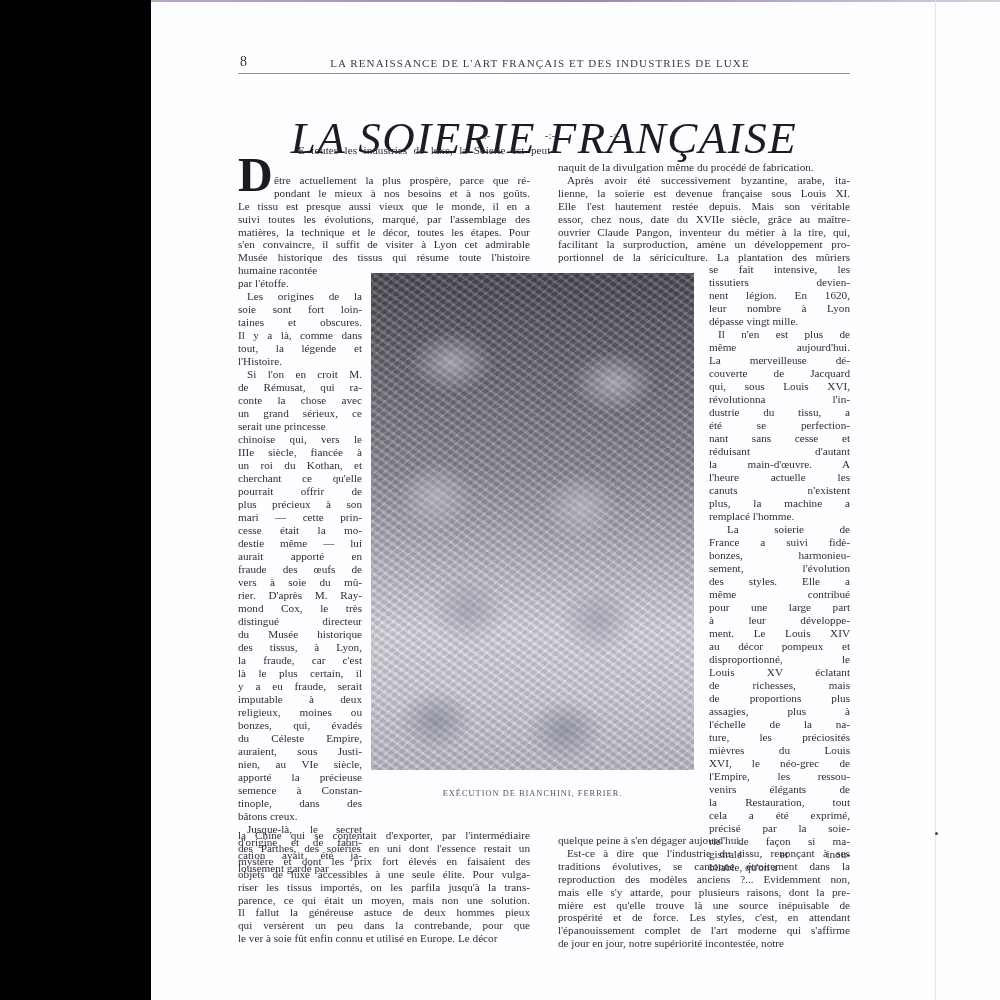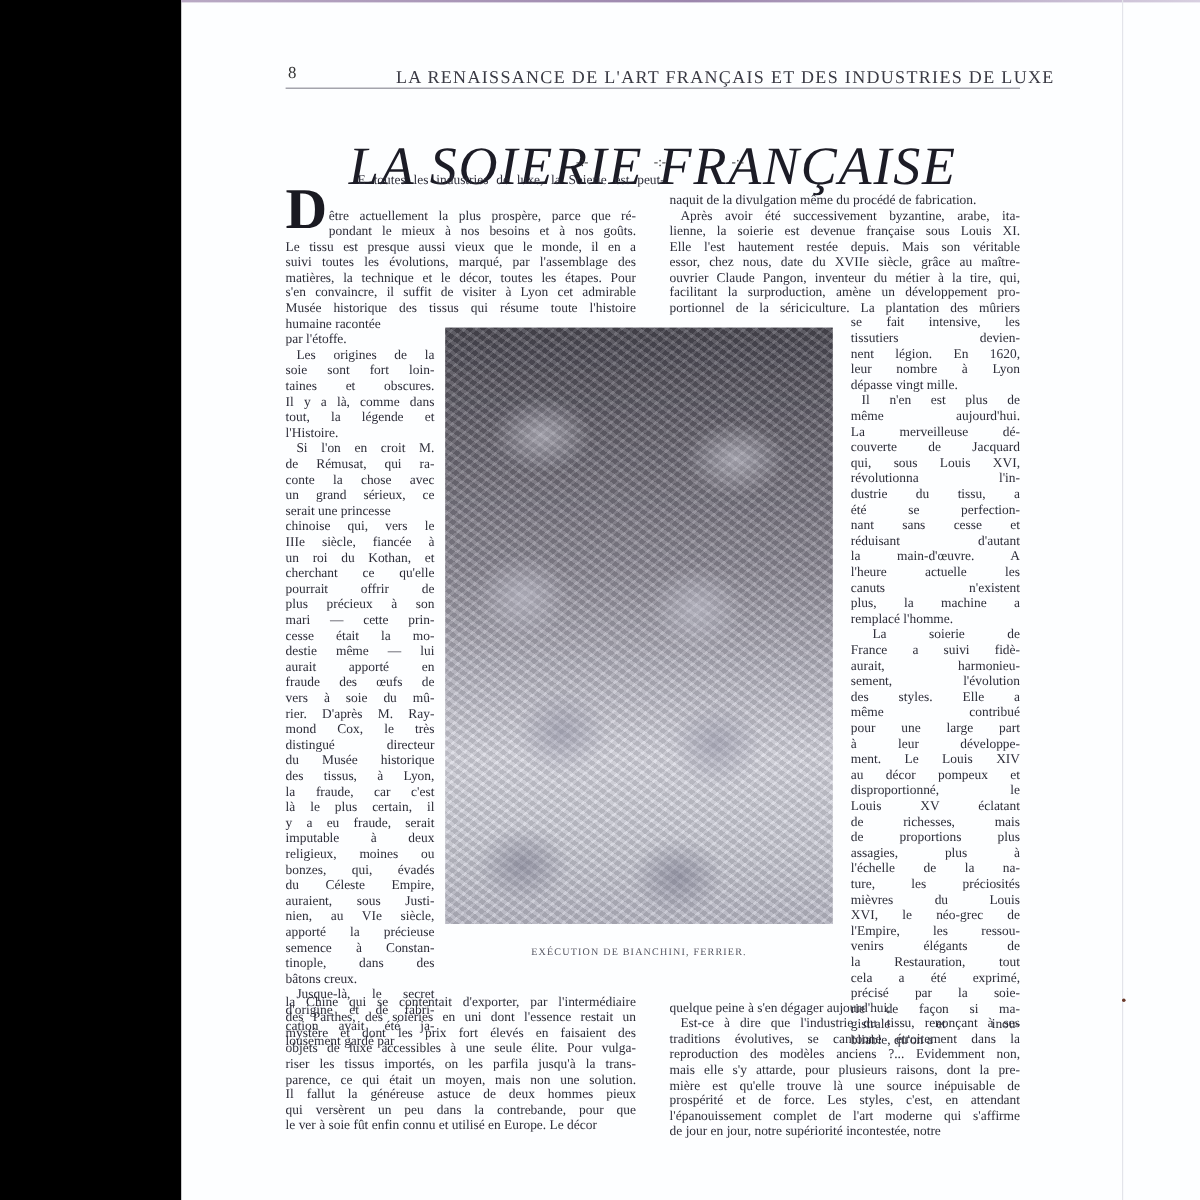--- a/index.html
+++ b/index.html
@@ -3,21 +3,21 @@
 <meta charset="utf-8">
 <style>
   html, body { margin:0; padding:0; }
   body { width:1000px; height:1000px; position:relative; background:#000; overflow:hidden;
          font-family:"Liberation Serif", "DejaVu Serif", serif; color:#2a2a35; }
   .page { position:absolute; left:151px; top:0; width:849px; height:1000px; background:#fdfeff; }
   .fold { position:absolute; left:935px; top:0; width:1px; height:1000px; background:#e3e4ea; }
   .fold-dot { position:absolute; left:935px; top:832px; width:3px; height:3px; border-radius:50%; background:#6b3a2a; }
   .topband { position:absolute; left:151px; top:0; width:849px; height:2px; background:linear-gradient(90deg,#b9a9c4,#9c86ad,#d7cfe0); }
   .folio { position:absolute; left:240px; top:54px; font-size:14px; color:#333; }
-  .running-head { position:absolute; left:330px; top:57px; width:420px; text-align:center; font-size:15px; letter-spacing:1.1px; color:#3a3a44; white-space:nowrap; }
+  .running-head { position:absolute; left:330px; top:57px; width:420px; text-align:center; font-size:11px; letter-spacing:1.1px; color:#3a3a44; white-space:nowrap; }
   .head-rule { position:absolute; left:238px; top:73px; width:612px; height:1px; background:#8e8e98; }
   .title { position:absolute; left:238px; top:82px; width:612px; text-align:center; font-size:45px; letter-spacing:1.5px; color:#1c1c26; white-space:nowrap; font-weight:normal;font-style:italic; }
   .ornaments { position:absolute; left:480px; top:129px; width:140px; display:flex; justify-content:space-between; font-size:11px; color:#333; }
   .dropcap { position:absolute; left:238px; top:155px; font-size:48px; line-height:40px; color:#1a1a22; font-weight:bold; }
   .ln { position:absolute; font-size:11.2px; line-height:13px; white-space:nowrap; color:#2e2e3a; text-align:justify; text-align-last:justify; }
   .lnlast { text-align-last:left; }
   .photo { position:absolute; left:371px; top:273px; width:323px; height:497px; overflow:hidden;
            background:
              radial-gradient(ellipse 60px 45px at 25% 18%, rgba(220,220,230,0.5), transparent 70%),
              radial-gradient(ellipse 60px 45px at 75% 22%, rgba(220,220,230,0.5), transparent 70%),
@@ -149,21 +149,21 @@
     <div class="ln" style="left: 709px; top: 419px; width: 141px; white-space: normal;">été se perfection-</div>
     <div class="ln" style="left: 709px; top: 432px; width: 141px; white-space: normal;">nant sans cesse et</div>
     <div class="ln" style="left: 709px; top: 445px; width: 141px; white-space: normal;">réduisant d'autant</div>
     <div class="ln" style="left: 709px; top: 458px; width: 141px; white-space: normal;">la main-d'œuvre. A</div>
     <div class="ln" style="left: 709px; top: 471px; width: 141px; white-space: normal;">l'heure actuelle les</div>
     <div class="ln" style="left: 709px; top: 484px; width: 141px; white-space: normal;">canuts n'existent</div>
     <div class="ln" style="left: 709px; top: 497px; width: 141px; white-space: normal;">plus, la machine a</div>
     <div class="ln lnlast" style="left: 709px; top: 510px; width: 141px; white-space: normal;">remplacé l'homme.</div>
     <div class="ln" style="left: 727px; top: 523px; width: 123px; white-space: normal;">La soierie de</div>
     <div class="ln" style="left: 709px; top: 536px; width: 141px; white-space: normal;">France a suivi fidè-</div>
-    <div class="ln" style="left: 709px; top: 549px; width: 141px; white-space: normal;">aurait, harmonieu-</div>
+    <div class="ln" style="left: 709px; top: 549px; width: 141px; white-space: normal;">bonzes, harmonieu-</div>
     <div class="ln" style="left: 709px; top: 562px; width: 141px; white-space: normal;">sement, l'évolution</div>
     <div class="ln" style="left: 709px; top: 575px; width: 141px; white-space: normal;">des styles. Elle a</div>
     <div class="ln" style="left: 709px; top: 588px; width: 141px; white-space: normal;">même contribué</div>
     <div class="ln" style="left: 709px; top: 601px; width: 141px; white-space: normal;">pour une large part</div>
     <div class="ln" style="left: 709px; top: 614px; width: 141px; white-space: normal;">à leur développe-</div>
     <div class="ln" style="left: 709px; top: 627px; width: 141px; white-space: normal;">ment. Le Louis XIV</div>
     <div class="ln" style="left: 709px; top: 640px; width: 141px; white-space: normal;">au décor pompeux et</div>
     <div class="ln" style="left: 709px; top: 653px; width: 141px; white-space: normal;">disproportionné, le</div>
     <div class="ln" style="left: 709px; top: 666px; width: 141px; white-space: normal;">Louis XV éclatant</div>
     <div class="ln" style="left: 709px; top: 679px; width: 141px; white-space: normal;">de richesses, mais</div>

